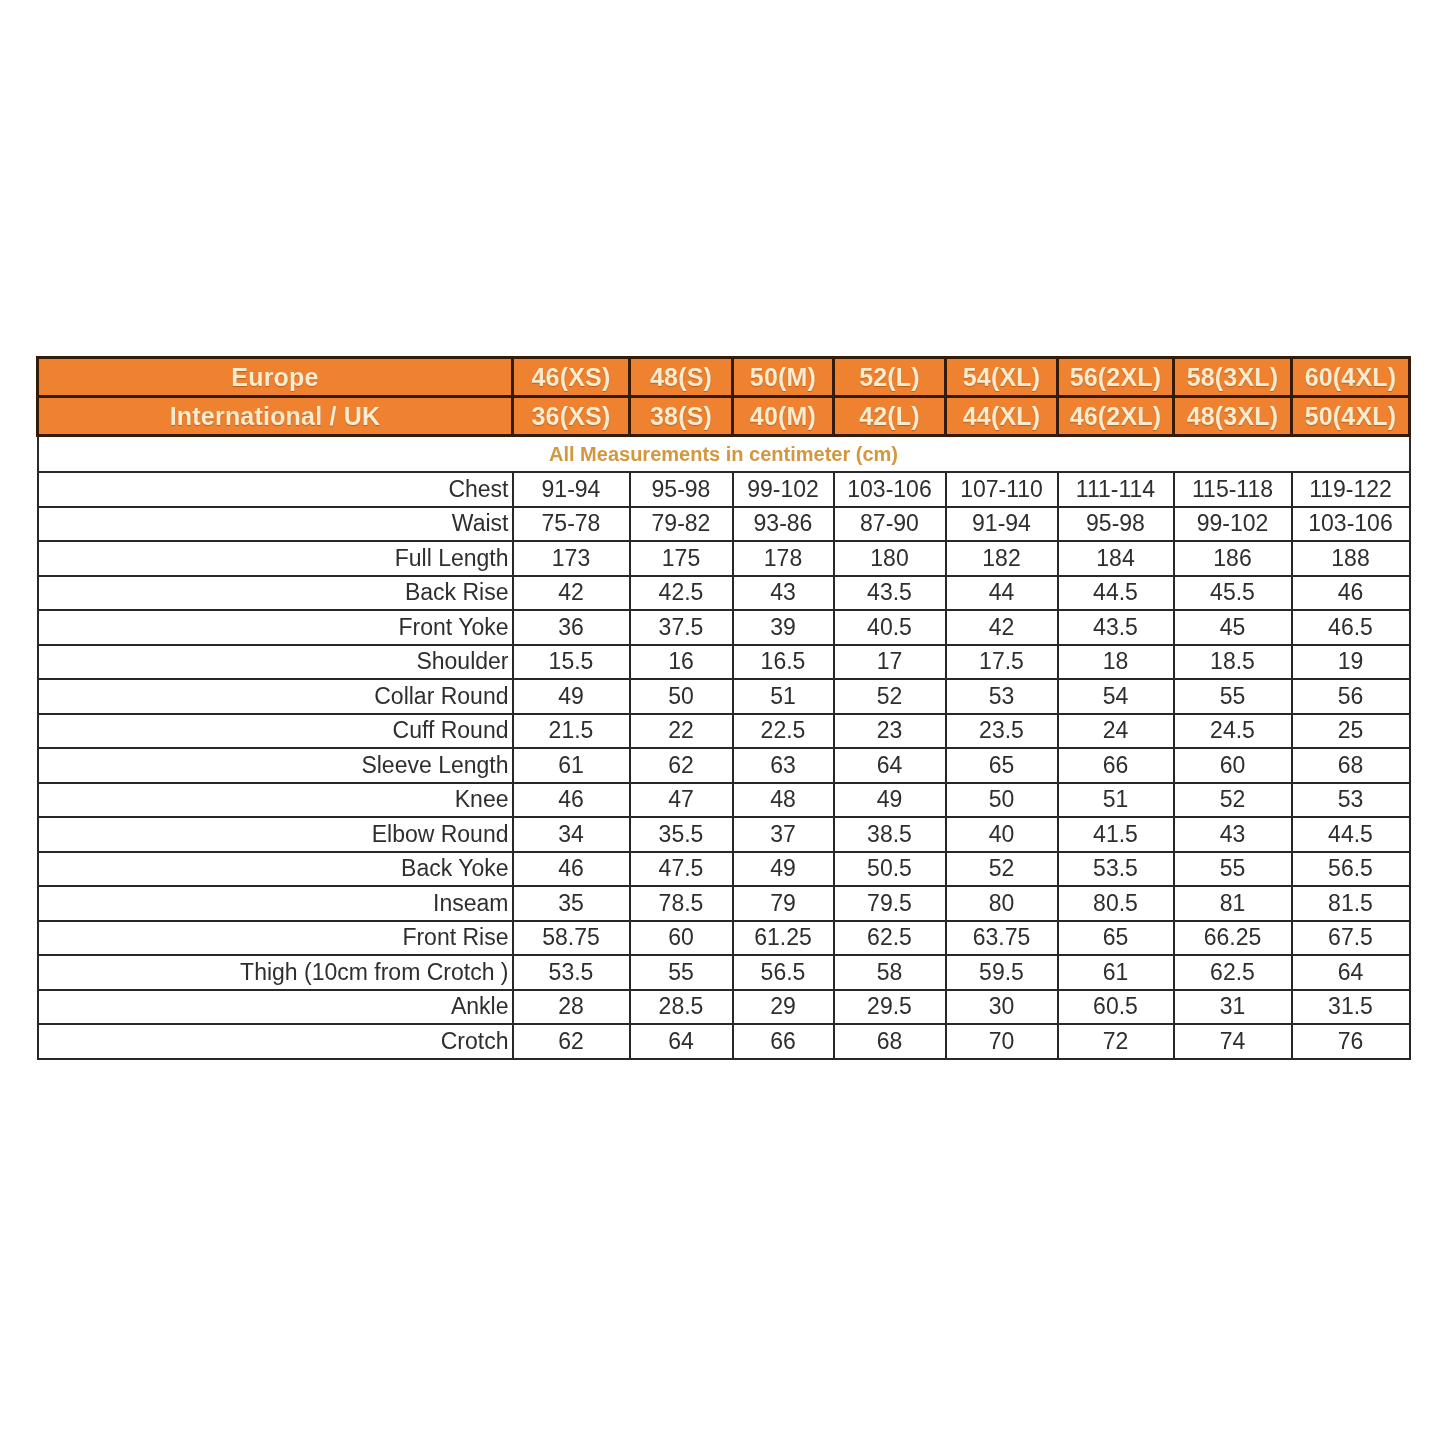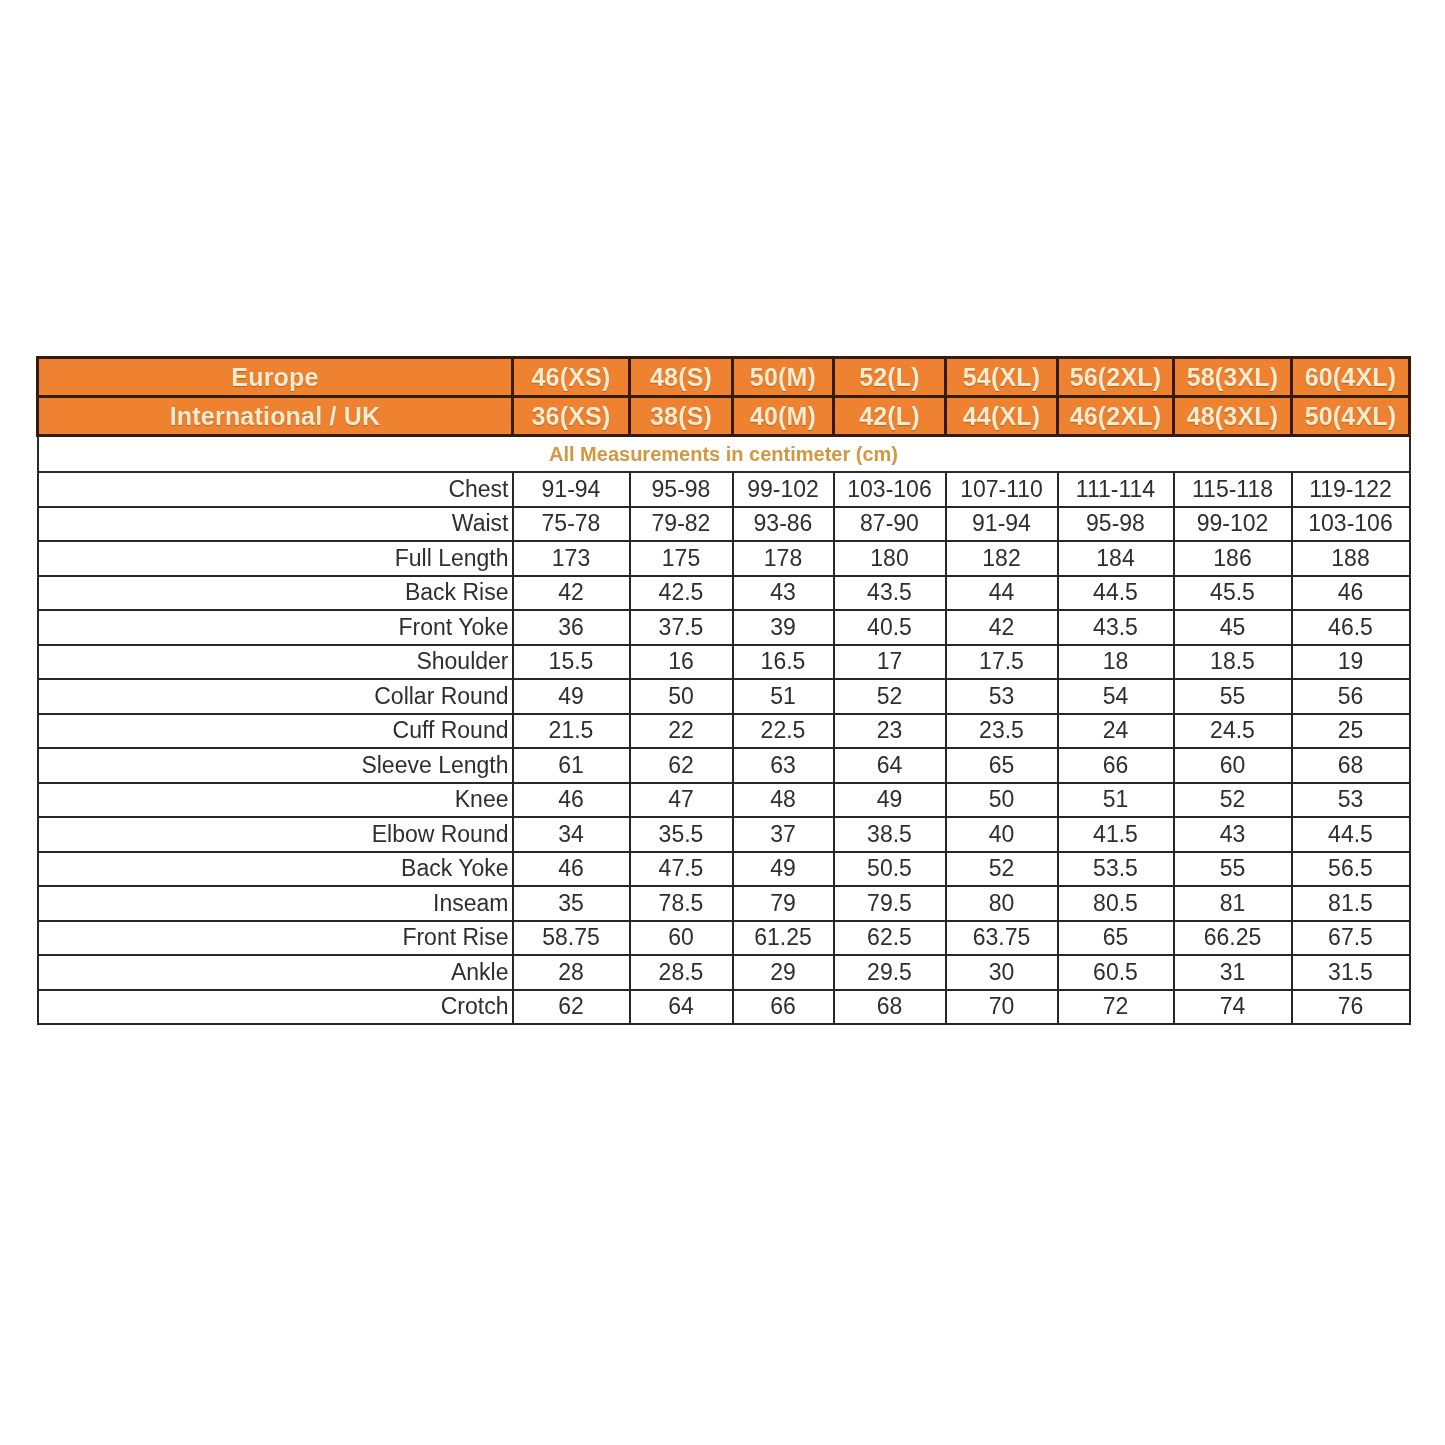--- a/index.html
+++ b/index.html
@@ -263,20 +263,31 @@
             <td class="body-cell">58.75</td>
             <td class="body-cell">60</td>
             <td class="body-cell">61.25</td>
             <td class="body-cell">62.5</td>
             <td class="body-cell">63.75</td>
             <td class="body-cell">65</td>
             <td class="body-cell">66.25</td>
             <td class="body-cell">67.5</td>
           </tr>
           <tr class="body-row">
+            <td class="body-label">Thigh (10cm from Crotch )</td>
+            <td class="body-cell">53.5</td>
+            <td class="body-cell">55</td>
+            <td class="body-cell">56.5</td>
+            <td class="body-cell">58</td>
+            <td class="body-cell">59.5</td>
+            <td class="body-cell">61</td>
+            <td class="body-cell">62.5</td>
+            <td class="body-cell">64</td>
+          </tr>
+          <tr class="body-row">
             <td class="body-label">Ankle</td>
             <td class="body-cell">28</td>
             <td class="body-cell">28.5</td>
             <td class="body-cell">29</td>
             <td class="body-cell">29.5</td>
             <td class="body-cell">30</td>
             <td class="body-cell">60.5</td>
             <td class="body-cell">31</td>
             <td class="body-cell">31.5</td>
           </tr>

